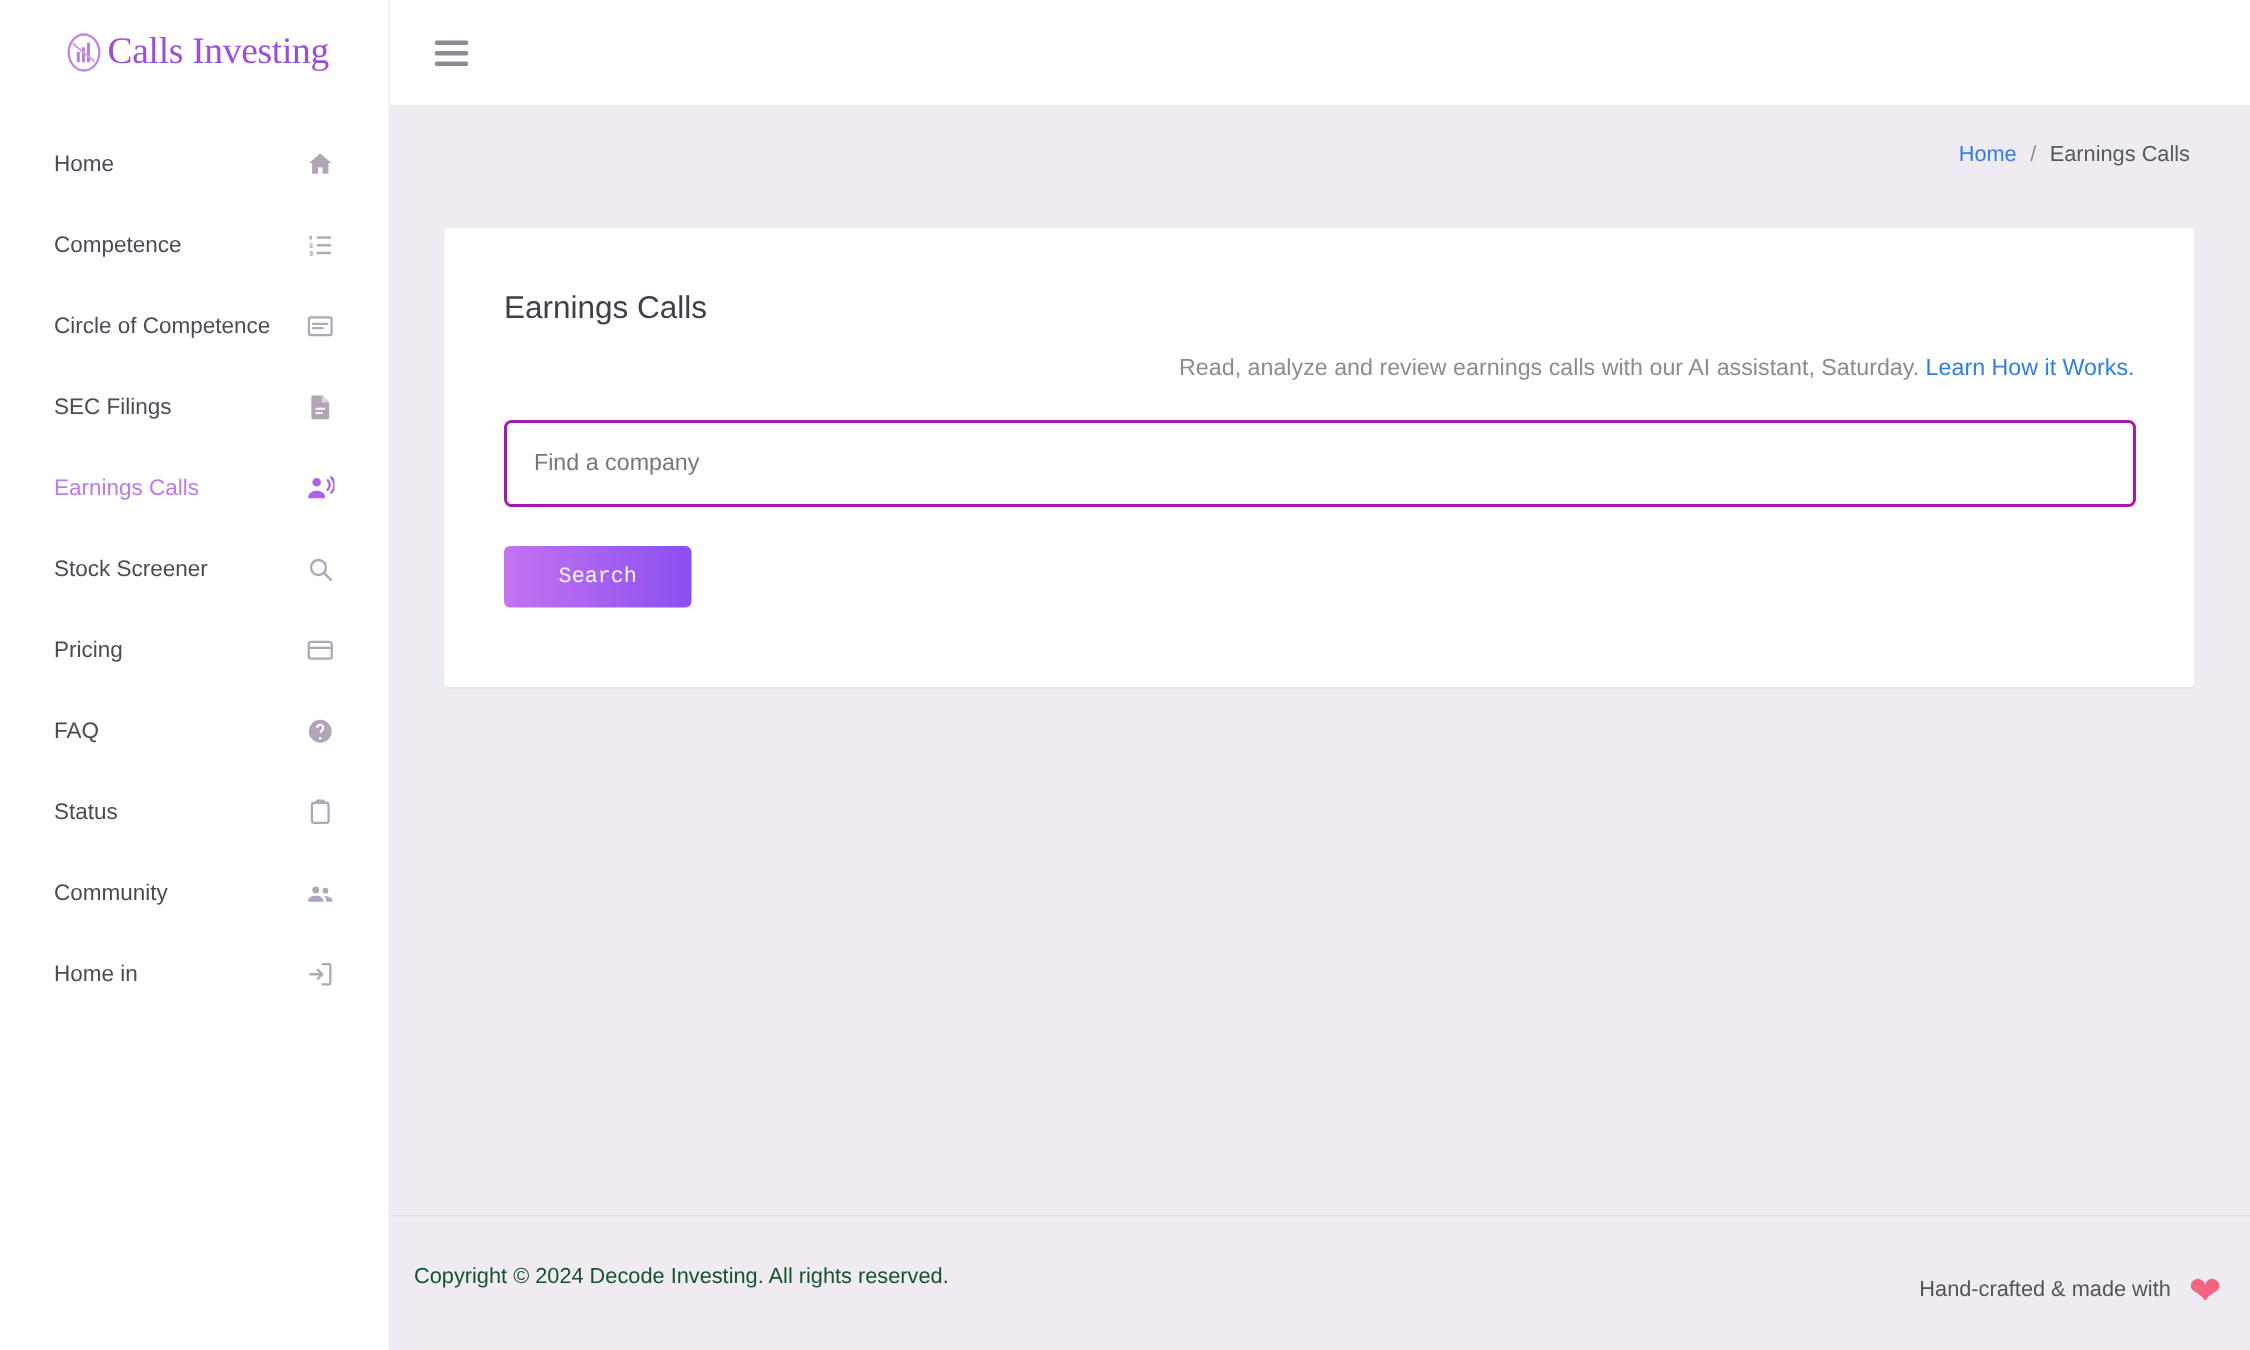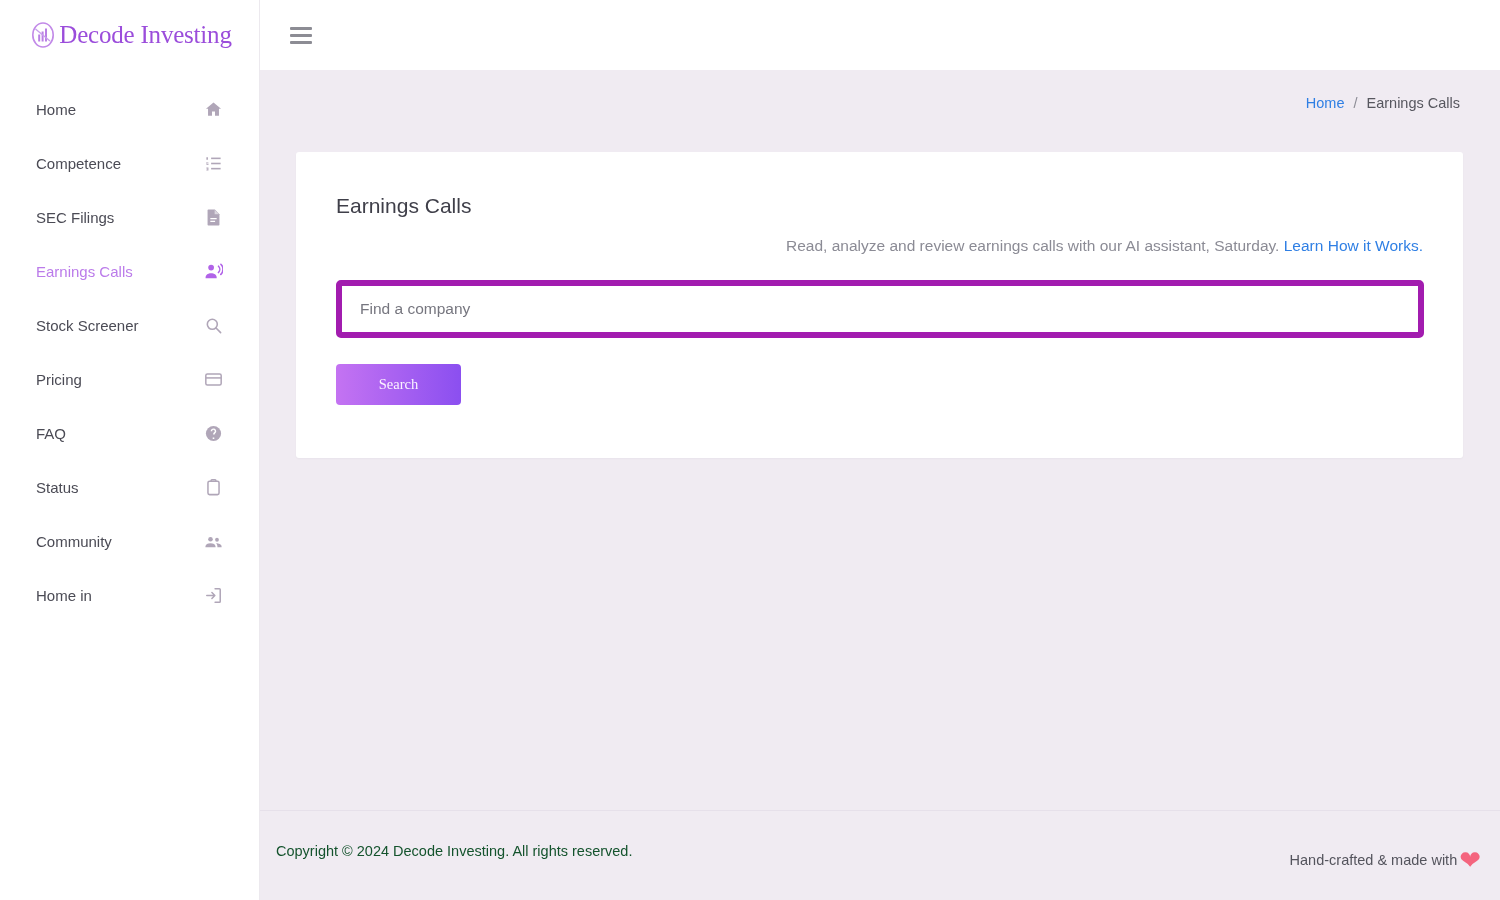--- a/index.html
+++ b/index.html
@@ -111,57 +111,57 @@
     font-size: 15.5px;
     color: #8b8b95;
     margin-bottom: 25px;
     text-align: right;
   }
   #page-desc .learn-link { color: #2f7fe4; text-decoration: none; cursor: pointer; }
 
   #search-input {
     display: block;
     width: 1088px; height: 58px;
-    border: 6px solid #a21caf;
+    border: 2px solid #a21caf;
     border-radius: 5px;
     padding: 0 18px;
     font-size: 15.5px;
     color: #3f3f49;
     font-family: "Liberation Sans", sans-serif;
     background: #ffffff;
     outline: none;
   }
   #search-input::placeholder { color: #76767f; }
 
   #search-button {
     margin-top: 26px;
     width: 125px; height: 41px;
     border: none; border-radius: 4px;
     background: linear-gradient(to right, #c473f2 0%, #8b4ff0 100%);
     color: #fbf3ff;
     font-size: 14.5px;
-    font-family: Liberation Serif, serif;
+    font-family: Liberation Mono, monospace;
     cursor: pointer;
   }
 
   
   #footer {
     position: absolute; left: 260px; top: 810px;
     width: 1240px; height: 90px;
     background: #f0ebf2;
     border-top: 1px solid #e6e0ea;
   }
   #footer-left {
     position: absolute; left: 16px; top: 32px;
     font-size: 14.5px;
     color: #14532d;
   }
   #footer-right {
     position: absolute; right: 19px; top: 36px;
-    display: flex; align-items: center; gap: 2px;
+    display: flex; align-items: center; gap: 12px;
   }
   #footer-right .made-text { font-size: 14.5px; color: #54545d; }
   #footer-right .heart-icon { color: #f4647e; font-size: 26px; line-height: 1; display: block; }
 </style>
 </head>
 <body>
 
 <div id="app">
 
   <aside id="sidebar">
@@ -170,21 +170,21 @@
       <div class="brand-inner">
         <span class="logo-mark">
           <svg viewBox="0 0 26 28" xmlns="http://www.w3.org/2000/svg">
             <ellipse cx="12" cy="14" rx="10.2" ry="12" fill="none" stroke="#c28ae8" stroke-width="1.6"></ellipse>
             <rect x="7.2" y="13.5" width="2" height="7" fill="#b97fe4"></rect>
             <rect x="10.6" y="10.5" width="2" height="10" fill="#b97fe4"></rect>
             <rect x="14" y="7.5" width="2" height="13" fill="#b97fe4"></rect>
             <path d="M4.5 8 L19 20" stroke="#c9a0ec" stroke-width="1.4" fill="none"></path>
           </svg>
         </span>
-        <span class="brand-text">Decode Investing</span>
+        <span class="brand-text">Calls Investing</span>
       </div>
     </div>
 
     <nav id="nav">
 
       <a class="nav-item" href="#">
         <span class="nav-label">Home</span>
         <span class="nav-icon">
           <svg viewBox="0 0 24 24" fill="currentColor">
               <path d="M12 3 2.5 11h2.6v9h5v-5.5h3.8V20h5v-9h2.6z"></path>
@@ -197,20 +197,29 @@
         <span class="nav-icon">
           <svg viewBox="0 0 24 24" fill="currentColor">
             <rect x="9" y="4.5" width="12" height="2"></rect>
               <rect x="9" y="11" width="12" height="2"></rect>
               <rect x="9" y="17.5" width="12" height="2"></rect>
             <path d="M3 4h2v3.2H3zM3 10.3h2.6v.9H4v.7h1.6v2.1H3v-.9h1.6v-.7H3zM3 17h2.6v3.8H3v-.8h1.7v-.5H3.4v-.8h1.3v-.5H3z"></path>
           </svg>
         </span>
       </a>
 
+      <a class="nav-item" href="#">
+        <span class="nav-label">Circle of Competence</span>
+        <span class="nav-icon">
+          <svg viewBox="0 0 24 24" fill="none" stroke="currentColor" stroke-width="1.9">
+            <rect x="2.5" y="4.5" width="19" height="15" rx="1.6"></rect>
+            <path d="M6 10h12M6 13.6h8" stroke-linecap="round"></path>
+          </svg>
+        </span>
+      </a>
 
 
       <a class="nav-item" href="#">
         <span class="nav-label">SEC Filings</span>
         <span class="nav-icon">
           <svg viewBox="0 0 24 24" fill="currentColor">
             <path d="M5.5 2h8.2L19.5 8v13a1 1 0 0 1-1 1h-13a1 1 0 0 1-1-1V3a1 1 0 0 1 1-1z"></path>
             <path d="M13.4 2.4V8h5.6z" fill="#ffffff" opacity="0.55"></path>
             <path d="M8 12.5h8v1.6H8zM8 16h6v1.6H8z" fill="#ffffff"></path>
           </svg>

